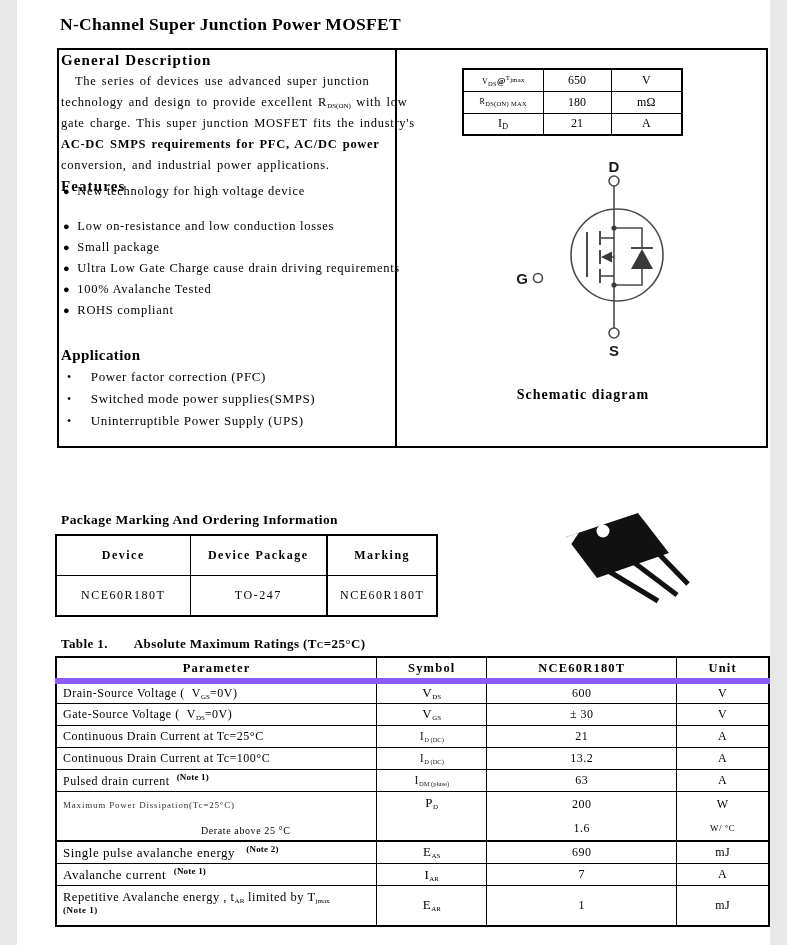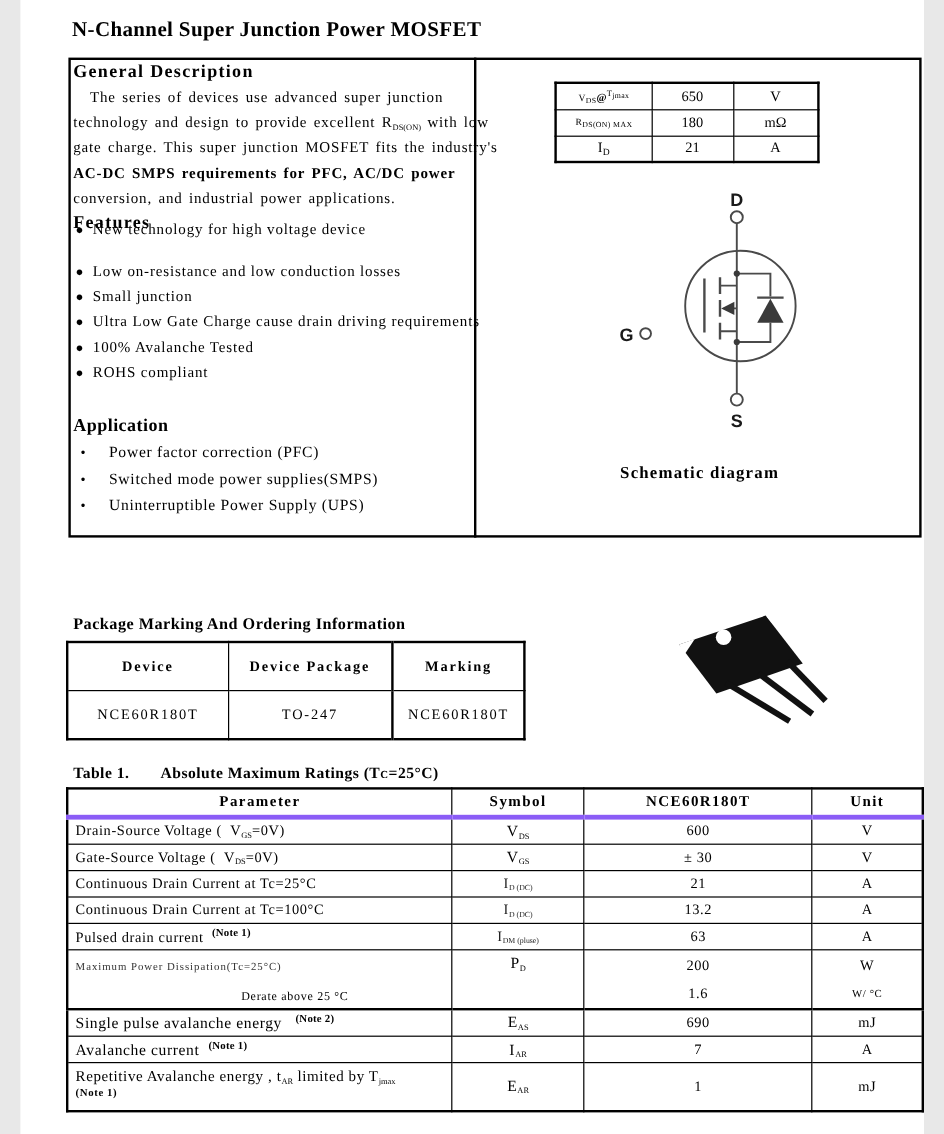--- a/index.html
+++ b/index.html
@@ -58,21 +58,21 @@
 
   
   .t1-caption { left:44px; top:636px; font-size:13px; font-weight:bold; letter-spacing:.4px; }
   .t1-caption .gap { display:inline-block; width:26px; }
   .t1 { left:38px; top:656px; }
   .t1 table { border:2px solid #000; table-layout:fixed; }
   .t1 td { border:1px solid #000; padding:0 0 0 6px; font-size:12px; letter-spacing:.5px; vertical-align:middle; }
   .t1 td.ctr { text-align:center; padding:0; }
   .t1 .w0 { width:325px; } .t1 .w1 { width:112px; } .t1 .w2 { width:193px; } .t1 .w3 { width:94px; }
   .t1 tr.hrow td { height:24px; font-weight:bold; text-align:center; font-size:12.5px; letter-spacing:1.2px; padding:0; }
-  .t1 tr.hrow td { border-bottom:4px solid #8b5cf6; }
+  .t1 tr.hrow td { border-bottom:6px solid #8b5cf6; }
   .t1 .h22 td { height:22px; } .t1 .h23 td { height:23px; } .t1 .h43 td { height:43px; } .t1 .h40 td { height:40px; }
   .t1 tr.thick td { border-top:2px solid #000; }
   .symV { font-size:13px; }
   .symsub { font-size:7px; vertical-align:-2px; letter-spacing:0; }
   .symtiny { font-size:8px; color:#222; }
   .symtiny .symsub { font-size:6.5px; }
   .val { font-size:11.5px; }
   .pwr-line1 { font-size:9px; letter-spacing:.8px; color:#333; padding-top:4px; }
   .pwr-line2 { font-size:10px; letter-spacing:.6px; padding-left:138px; padding-top:6px; }
   .two-line { line-height:19px; }
@@ -92,21 +92,21 @@
   <div class="abs sec-head" style="left:44px; top:52px;">General Description</div>
   <div class="abs body-line" style="left:58px; top:74px;">The series of devices use advanced super junction</div>
   <div class="abs body-line" style="left:44px; top:95px;"><span>technology and design to provide excellent R</span><span class="sub">DS(ON)</span><span> with low</span></div>
   <div class="abs body-line" style="left:44px; top:116px;">gate charge. This super junction MOSFET fits the industry's</div>
   <div class="abs body-line" style="left:44px; top:137px;font-weight:bold;">AC-DC SMPS requirements for PFC, AC/DC power</div>
   <div class="abs body-line" style="left:44px; top:158px;">conversion, and industrial power applications.</div>
 
   <div class="abs sec-head" style="left:44px; top:178px;">Features</div>
   <div class="abs feat-item" style="left:46px; top:184px;"><span class="blt">●</span><span>New technology for high voltage device</span></div>
   <div class="abs feat-item" style="left:46px; top:219px;"><span class="blt">●</span><span>Low on-resistance and low conduction losses</span></div>
-  <div class="abs feat-item" style="left:46px; top:240px;"><span class="blt">●</span><span>Small junction</span></div>
+  <div class="abs feat-item" style="left:46px; top:240px;"><span class="blt">●</span><span>Small package</span></div>
   <div class="abs feat-item" style="left:46px; top:261px;"><span class="blt">●</span><span>Ultra Low Gate Charge cause drain driving requirements</span></div>
   <div class="abs feat-item" style="left:46px; top:282px;"><span class="blt">●</span><span>100% Avalanche Tested</span></div>
   <div class="abs feat-item" style="left:46px; top:303px;"><span class="blt">●</span><span>ROHS compliant</span></div>
 
   <div class="abs sec-head" style="left:44px; top:347px; letter-spacing:.4px;">Application</div>
   <div class="abs app-item" style="left:50px; top:369px;"><span class="blt">•</span><span>Power factor correction  (PFC)</span></div>
   <div class="abs app-item" style="left:50px; top:391px;"><span class="blt">•</span><span>Switched mode power supplies(SMPS)</span></div>
   <div class="abs app-item" style="left:50px; top:413px;"><span class="blt">•</span><span>Uninterruptible Power Supply  (UPS)</span></div>
 
   <div class="abs qtable">

